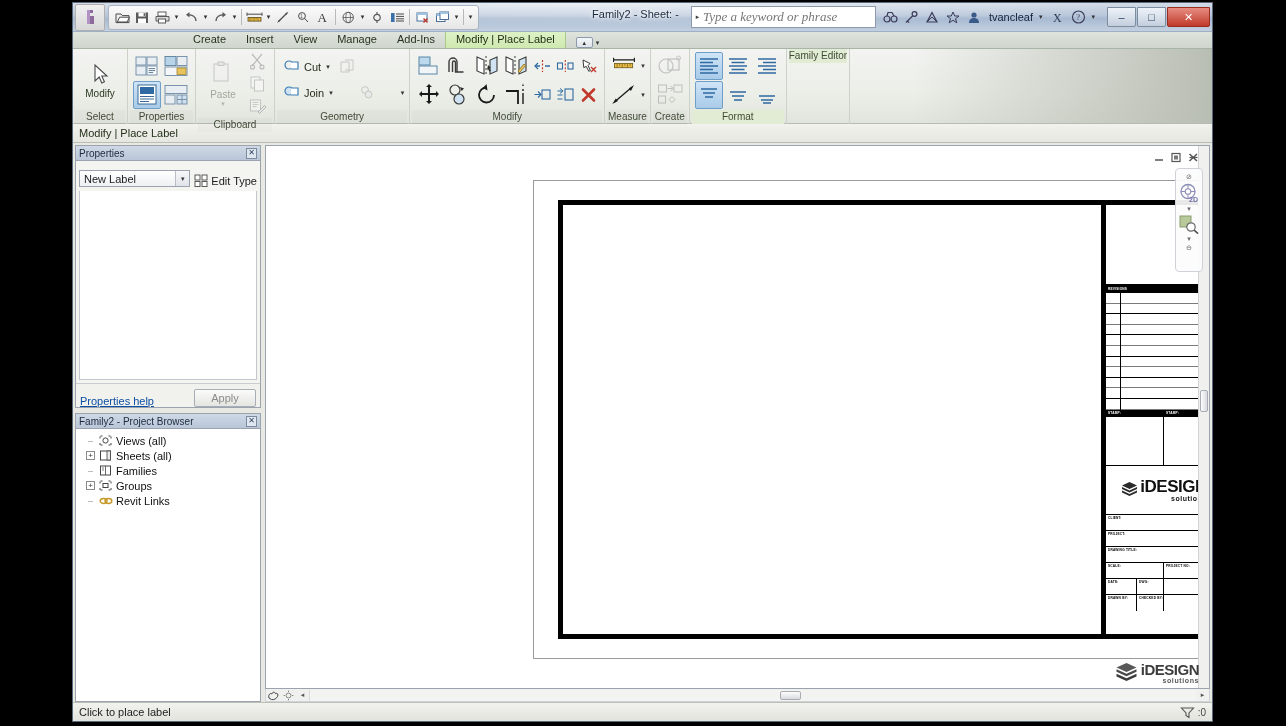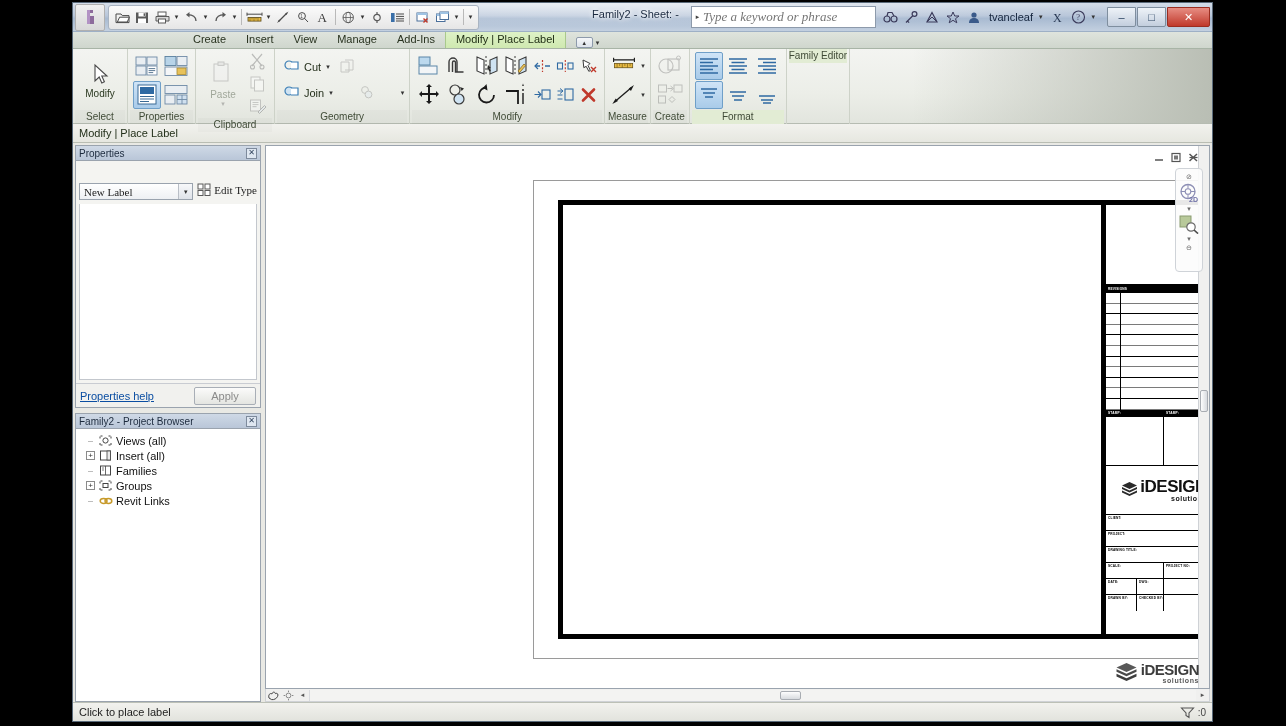--- a/index.html
+++ b/index.html
@@ -220,38 +220,38 @@
   
   #props { height:263px; flex:0 0 263px; margin-bottom:5px; }
   #props-inner { flex:1; display:flex; flex-direction:column; background:#f4f4f1; padding:3px; }
   #type-selector {
     display:flex; border:1px solid #9aa3ae; background:#fff; height:64px;
   }
   #type-thumb { width:62px; border-right:1px solid #c9cdd3; background:#fff; }
   #type-text { flex:1; padding:12px 0 0 8px; font-size:11px; color:#1c1c1c; line-height:14px; }
   #type-caret { width:14px; display:flex; align-items:center; justify-content:center; font-size:7px; color:#333; }
 
-  #type-row { display:flex; align-items:flex-start; margin-top:19px; gap:4px;font-family:Liberation Serif, serif; }
+  #type-row { display:flex; align-items:flex-end; margin-top:6px; gap:4px; }
   #type-combo {
     flex:1; height:17px; border:1px solid #9aa3ae;
     background:linear-gradient(to bottom,#ffffff,#eef0f3);
     display:flex; align-items:center; padding-left:4px;
     font-size:11px; color:#1c1c1c;
   }
   #type-combo .cb-caret {
     margin-left:auto; width:14px; height:15px; display:flex;align-items:center;justify-content:center;
     font-size:7px; color:#333; border-left:1px solid #b9bec6;
     background:linear-gradient(to bottom,#f7f8fa,#dfe3e9);
   }
   #edit-type { display:flex; align-items:center; gap:3px; font-size:11px; color:#1c1c1c; cursor:default; }
 
   #props-grid { flex:1; border:1px solid #c3c7cd; border-top:none; background:#fff; margin-top:4px; }
 
   #props-foot {
-    height:24px; flex:0 0 24px; display:flex; align-items:center;
+    height:24px; flex:0 0 24px; display:flex; align-items:flex-end;
     padding:0 4px; border-top:1px solid #c9ccd2; background:#f1f1ee; gap:6px;
   }
   #props-help { font-size:11px; color:#0b4ea2; text-decoration:underline; cursor:default; }
   #apply-btn {
     margin-left:auto; width:62px; height:18px;
     border:1px solid #a8aeb6; border-radius:2px;
     background:linear-gradient(to bottom,#fbfbfa,#e4e5e1);
     font-size:11px; color:#8b8b8b; display:flex;align-items:center;justify-content:center;
     cursor:default;
   }
@@ -964,21 +964,21 @@
           </div>
 
           <div class="tnode">
             <span class="expander">+</span>
             <span class="ticon">
               <svg width="13" height="11" viewBox="0 0 13 11">
                     <rect x="1.5" y="1" width="10" height="9" fill="#fff" stroke="#444" stroke-width="1"></rect>
                     <rect x="8" y="1" width="3.5" height="9" fill="#eaeaea" stroke="#444" stroke-width=".8"></rect>
                   </svg>
             </span>
-            <span class="tlabel">Insert (all)</span>
+            <span class="tlabel">Sheets (all)</span>
           </div>
 
           <div class="tnode">
             <span class="tdash">–</span>
             <span class="ticon">
               <svg width="13" height="11" viewBox="0 0 13 11">
                     <rect x="1.5" y="1" width="10" height="9" fill="#fff" stroke="#444" stroke-width="1"></rect>
                     <path d="M6.5 1 v9" stroke="#444" stroke-width=".8"></path>
                     <path d="M3 3 h2 M3 5 h2" stroke="#444" stroke-width=".7"></path>
                   </svg>

